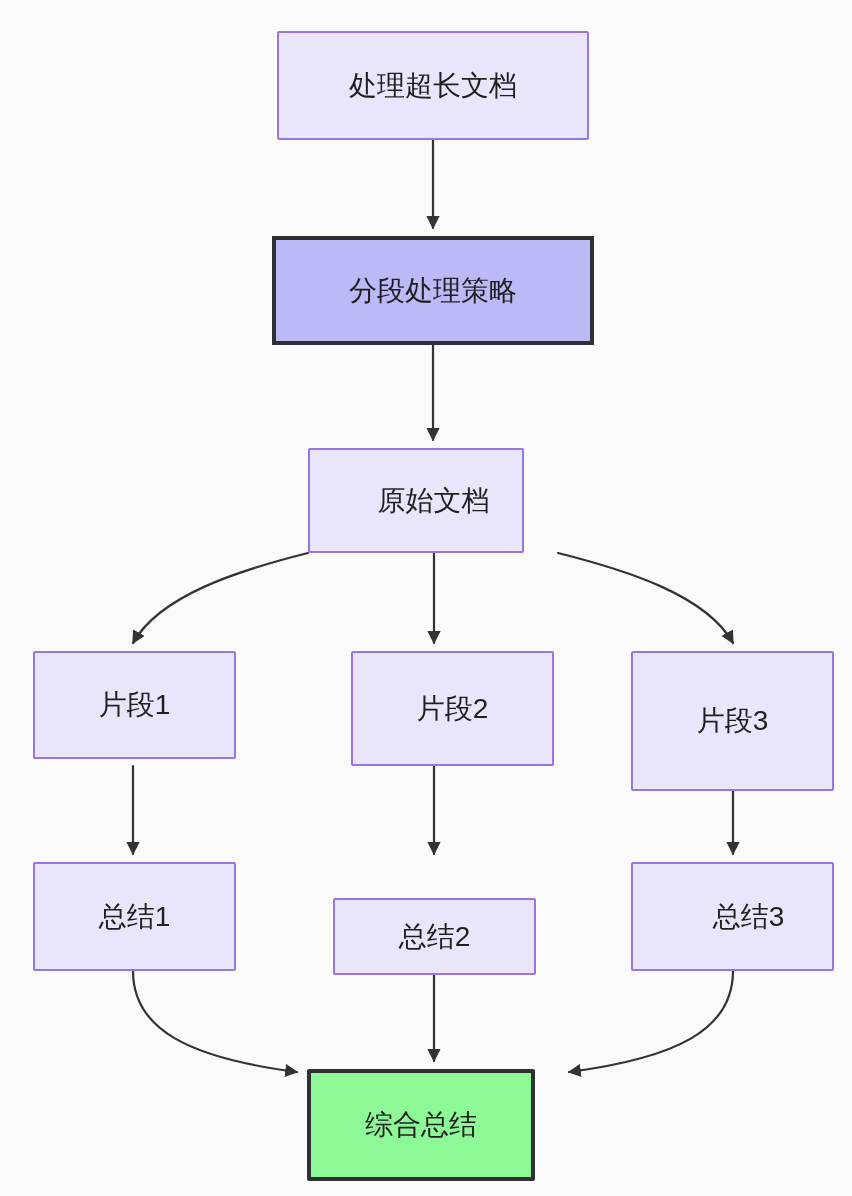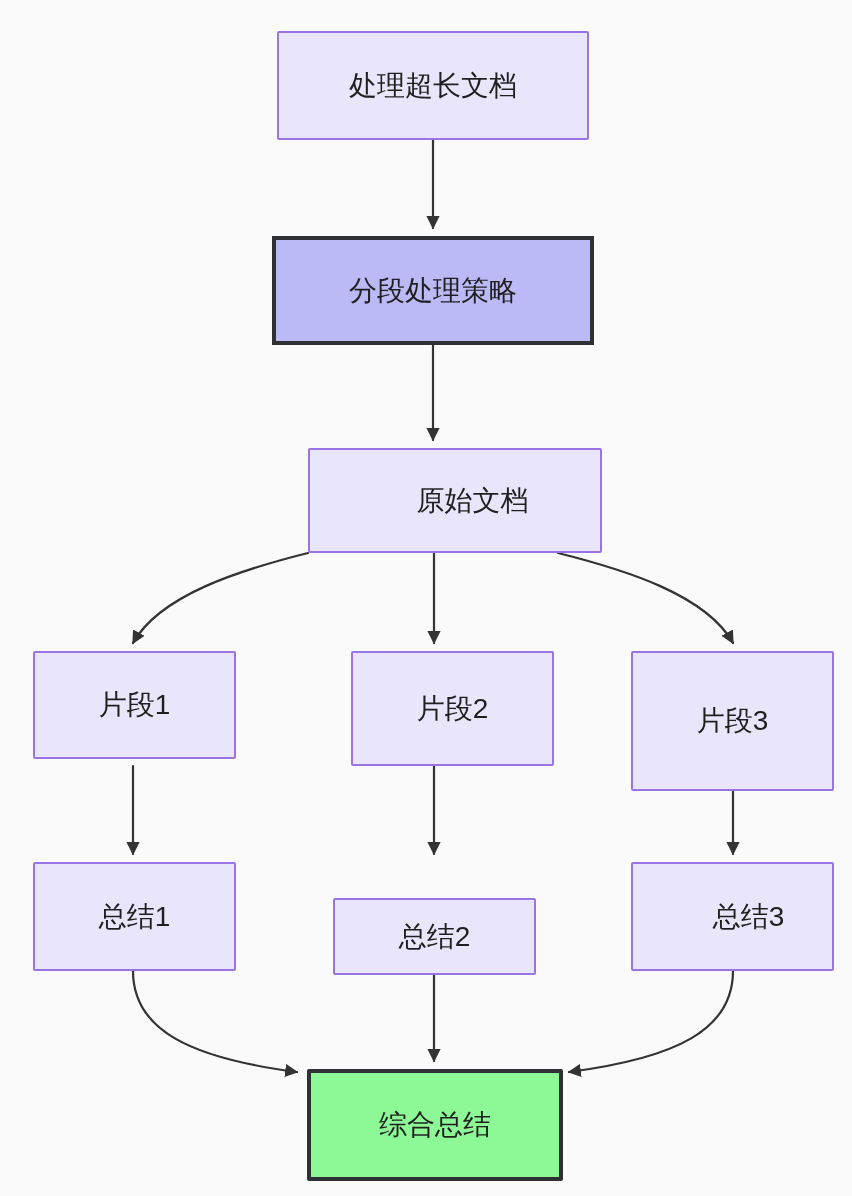--- a/index.html
+++ b/index.html
@@ -91,39 +91,39 @@
       </g>
   </svg>
 
   <div id="node-layer">
       <div class="node style-default" style="left: 277px; top: 31px; width: 312px; height: 109px;">
         <span class="node-label">处理超长文档</span>
       </div>
       <div class="node style-strong" style="left: 272px; top: 236px; width: 322px; height: 109px;">
         <span class="node-label">分段处理策略</span>
       </div>
-      <div class="node style-default" style="left: 308px; top: 448px; width: 294px; height: 105px; padding-left: 35px;">
+      <div class="node style-default" style="left: 308px; top: 448px; width: 216px; height: 105px; padding-left: 35px;">
         <span class="node-label">原始文档</span>
       </div>
       <div class="node style-default" style="left: 33px; top: 651px; width: 203px; height: 108px;">
         <span class="node-label">片段1</span>
       </div>
       <div class="node style-default" style="left: 333px; top: 651px; width: 203px; height: 115px; margin-left: 18px;">
         <span class="node-label">片段2</span>
       </div>
       <div class="node style-default" style="left: 631px; top: 651px; width: 203px; height: 140px;">
         <span class="node-label">片段3</span>
       </div>
       <div class="node style-default" style="left: 33px; top: 862px; width: 203px; height: 109px;">
         <span class="node-label">总结1</span>
       </div>
       <div class="node style-default" style="left: 333px; top: 862px; width: 203px; height: 77px; margin-top: 36px;">
         <span class="node-label">总结2</span>
       </div>
       <div class="node style-default" style="left: 631px; top: 862px; width: 203px; height: 109px; padding-left: 32px;">
         <span class="node-label">总结3</span>
       </div>
-      <div class="node style-success" style="left: 307px; top: 1069px; width: 256px; height: 112px;">
+      <div class="node style-success" style="left: 307px; top: 1069px; width: 228px; height: 112px;">
         <span class="node-label">综合总结</span>
       </div>
     </div>
 
 </div>
 
 </body></html>

